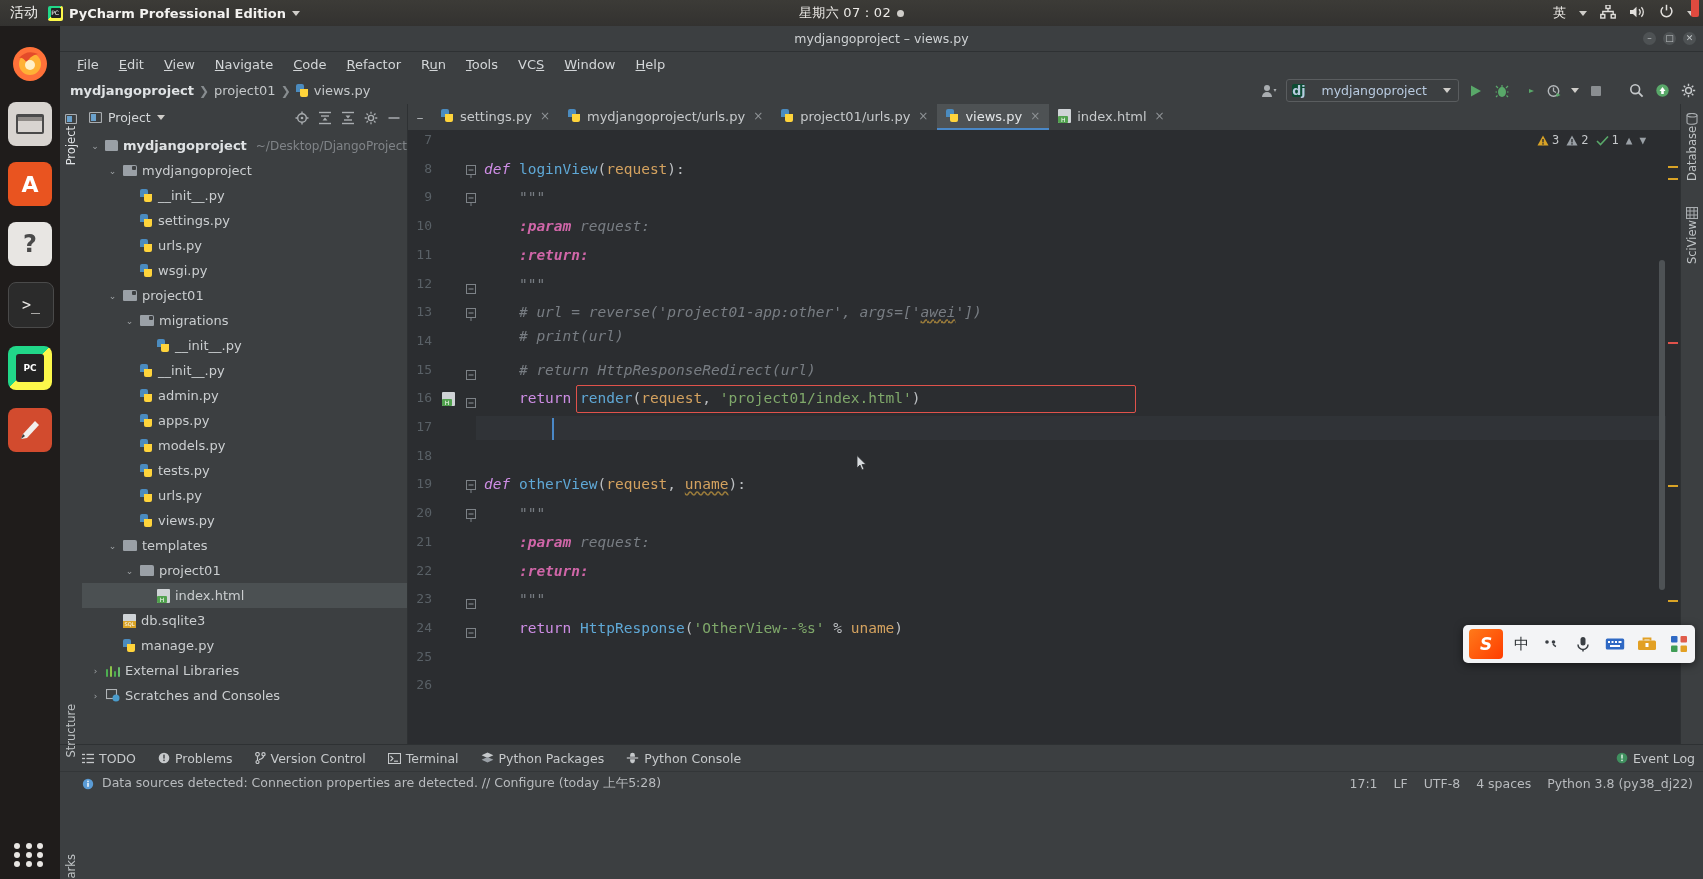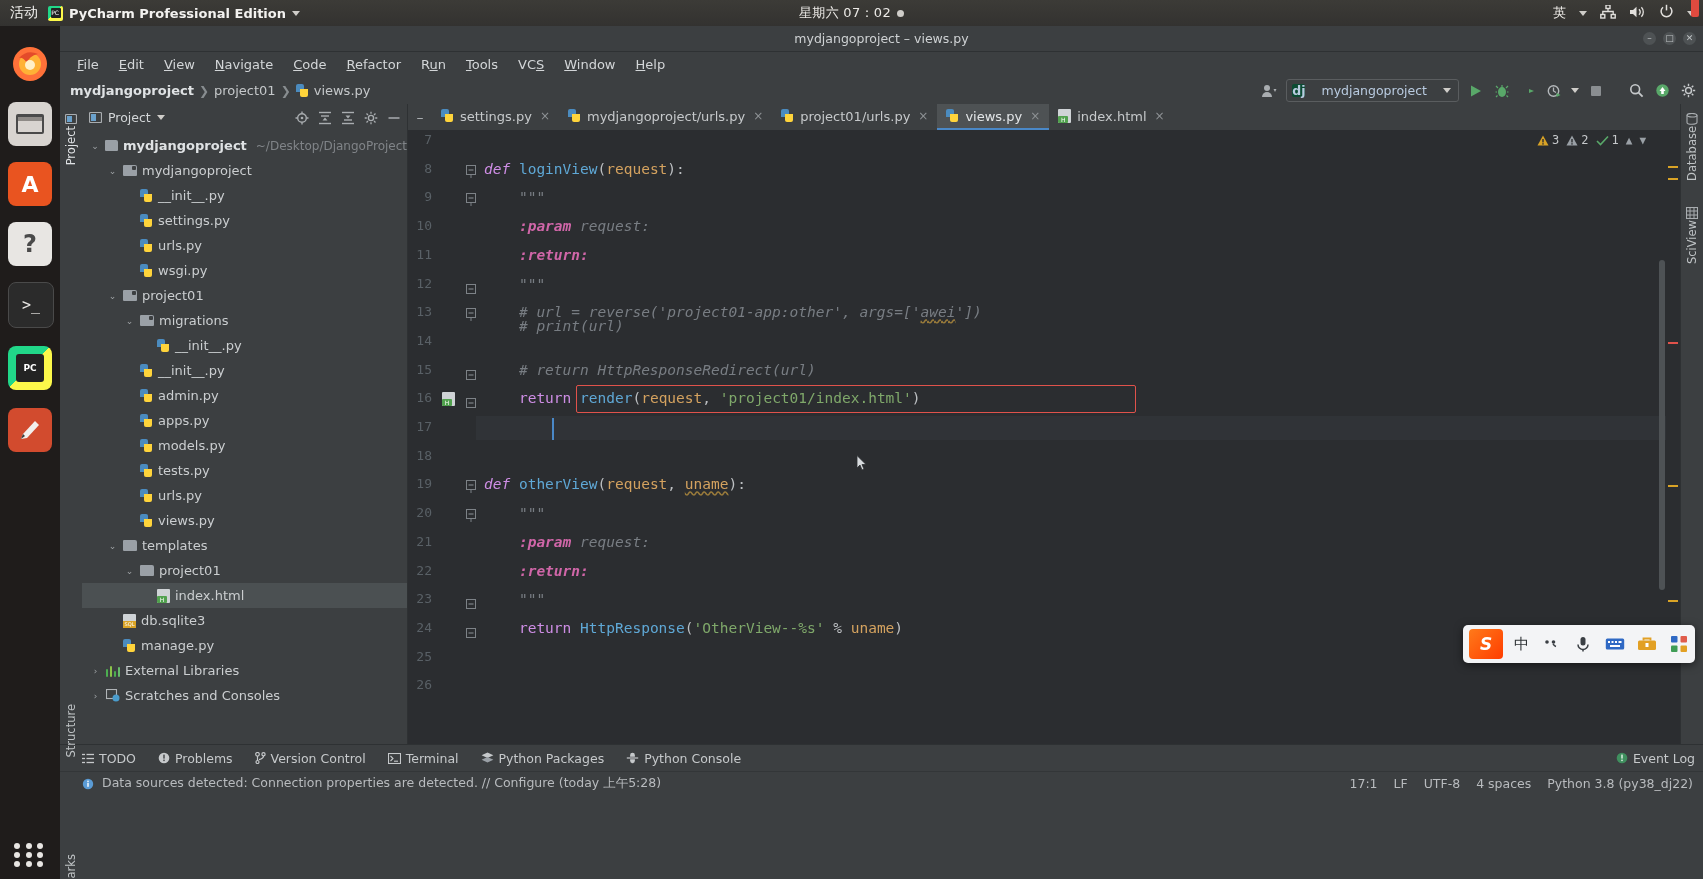--- a/index.html
+++ b/index.html
@@ -645,21 +645,21 @@
               </span>
               <span style="color:#9aa0a6;font-size:11px;">▲</span>
               <span style="color:#9aa0a6;font-size:11px;">▼</span>
             </div>
           <div class="cline" style="top: 30.7px; left: 8px;"><span class="kw">def </span><span class="fn">loginView</span><span class="plain">(</span><span class="param">request</span><span class="plain">):</span></div>
               <div class="cline" style="top: 59.4px; left: 8px;"><span class="doc">    """</span></div>
               <div class="cline" style="top: 88.1px; left: 8px;"><span class="doc">    </span><span class="dockw">:param</span><span class="doc"> request:</span></div>
               <div class="cline" style="top: 116.8px; left: 8px;"><span class="doc">    </span><span class="dockw">:return:</span></div>
               <div class="cline" style="top: 145.5px; left: 8px;"><span class="doc">    """</span></div>
               <div class="cline" style="top: 174.2px; left: 8px;"><span class="cmt">    # url = reverse('project01-app:other', args=['</span><span class="cmt wavy">awei</span><span class="cmt">'])</span></div>
-              <div class="cline" style="top: 188px; left: 8px;"><span class="cmt">    # print(url)</span></div>
+              <div class="cline" style="top: 198px; left: 8px;"><span class="cmt">    # print(url)</span></div>
               <div class="cline" style="top: 231.6px; left: 8px;"><span class="cmt">    # return HttpResponseRedirect(url)</span></div>
               <div class="cline" style="top: 260.3px; left: 8px;"><span class="plain">    </span><span class="kw2">return</span><span class="plain"> </span><span class="fn">render</span><span class="plain">(</span><span class="param">request</span><span class="plain">, </span><span class="str">'project01/index.html'</span><span class="plain">)</span></div>
               <div class="sel-box" style="left: 100px; top: 255.3px; width: 558px; height: 26px;"></div>
               <div class="caret-line" style="top: 286px;"></div>
               <div class="text-caret" style="left: 76px; top: 288px; height: 22px;"></div>
               <div class="cline" style="top: 346.4px; left: 8px;"><span class="kw">def </span><span class="fn">otherView</span><span class="plain">(</span><span class="param">request</span><span class="plain">, </span><span class="param wavy">uname</span><span class="plain">):</span></div>
               <div class="cline" style="top: 375.1px; left: 8px;"><span class="doc">    """</span></div>
               <div class="cline" style="top: 403.8px; left: 8px;"><span class="doc">    </span><span class="dockw">:param</span><span class="doc"> request:</span></div>
               <div class="cline" style="top: 432.5px; left: 8px;"><span class="doc">    </span><span class="dockw">:return:</span></div>
               <div class="cline" style="top: 461.2px; left: 8px;"><span class="doc">    """</span></div>

